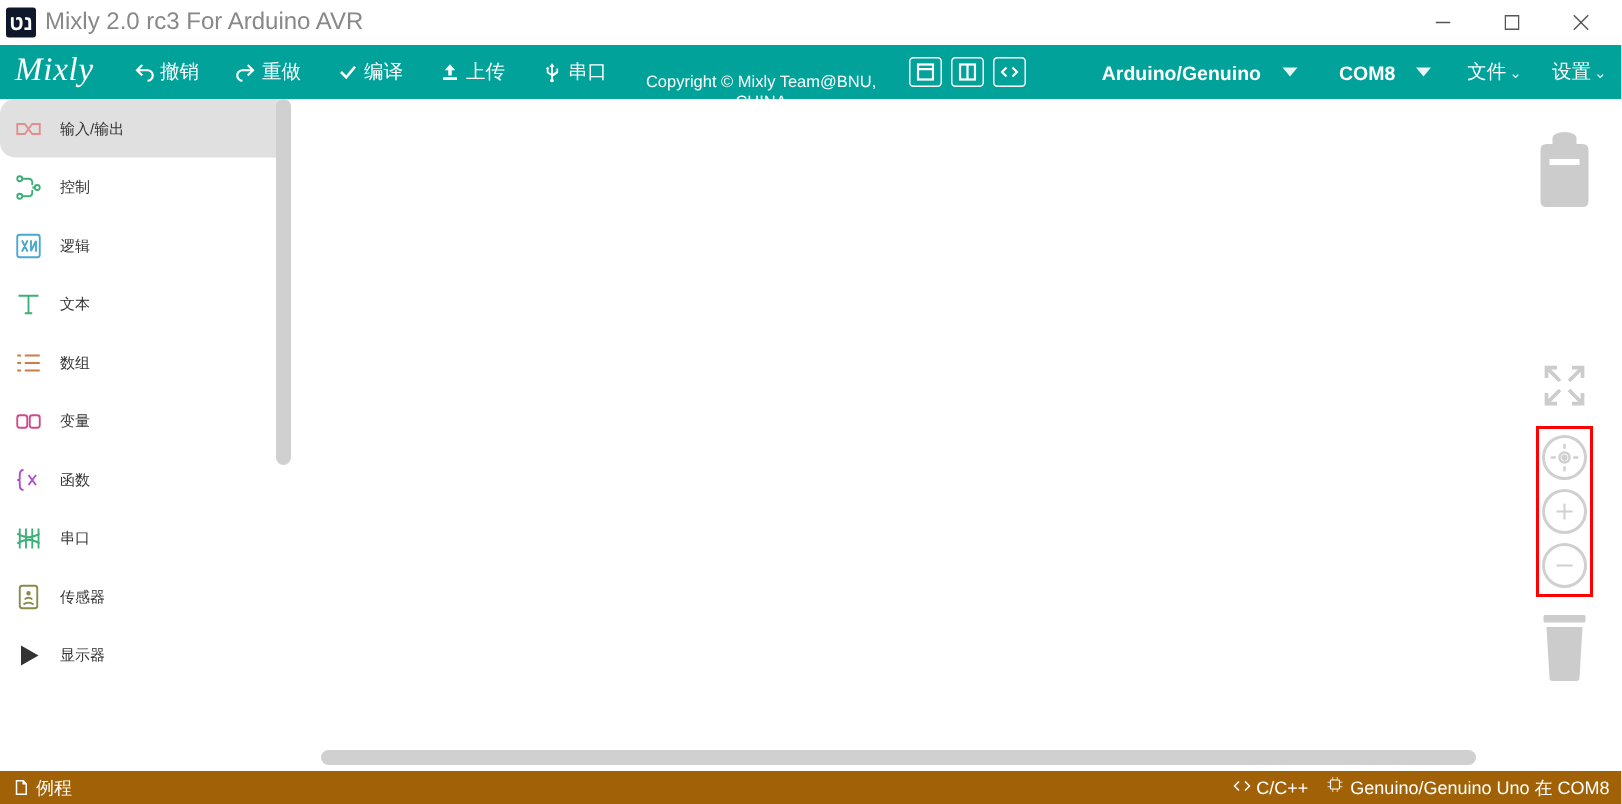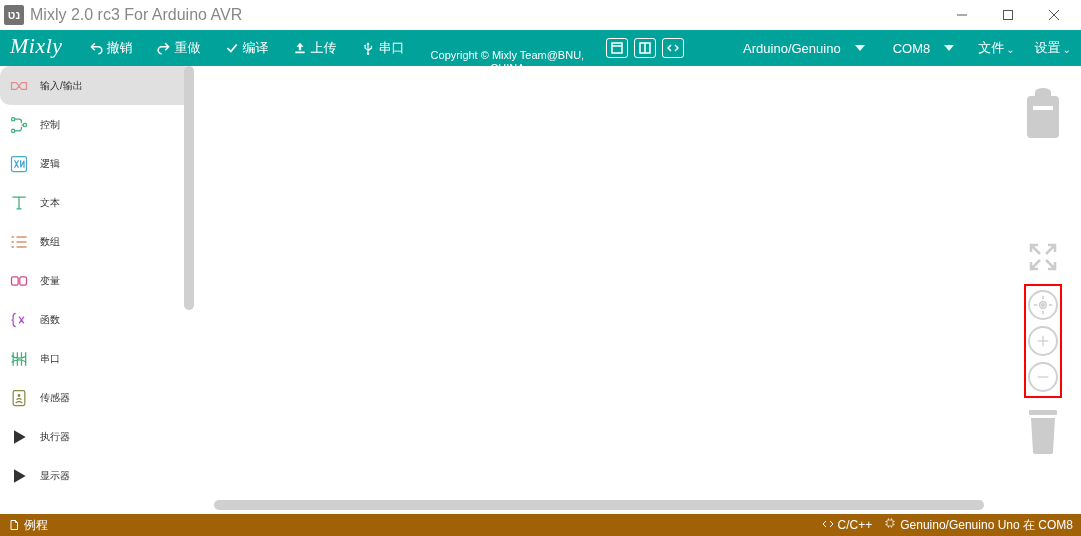--- a/index.html
+++ b/index.html
@@ -1,36 +1,36 @@
 <!DOCTYPE html>
 <html><head>
 <meta charset="utf-8">
 <style>
   * { box-sizing: border-box; margin: 0; padding: 0; font-family: "Microsoft YaHei", Arial, sans-serif; }
   html, body { width: 1081px; height: 536px; overflow: hidden; background: #fff; }
 
   
   .titlebar { height: 30px; background: #fff; display: flex; align-items: center; padding: 0 4px; border-bottom: 0; }
-  .titlebar .app-icon { width: 20px; height: 20px; background: #737373; border-radius: 2px; display: flex; align-items: center; justify-content: center; color: #fff; font-size: 11px; font-weight: bold; margin-right: 6px; }
+  .titlebar .app-icon { width: 20px; height: 20px; background: #0f172a; border-radius: 2px; display: flex; align-items: center; justify-content: center; color: #fff; font-size: 14px; font-weight: bold; margin-right: 6px; }
   .titlebar .title { color: #888; font-size: 16px; flex: 1; }
   .titlebar .win-controls { display: flex; }
   .titlebar .wc { width: 46px; height: 30px; display: flex; align-items: center; justify-content: center; color: #555; }
   .titlebar .wc svg { width: 10px; height: 10px; }
 
   
   .toolbar { height: 36px; background: #00a29a; display: flex; align-items: center; color: #fff; font-size: 13px; }
   .toolbar .logo { font-family: Georgia, "Times New Roman", serif; font-style: italic; font-size: 22px; font-weight: 500; padding: 0 14px 4px 10px; letter-spacing: 0.5px; }
   .toolbar .tbtn { display: flex; align-items: center; padding: 0 12px; height: 100%; gap: 4px; white-space: nowrap; }
   .toolbar .tbtn svg { width: 14px; height: 14px; flex-shrink: 0; }
   .toolbar .copyright { flex-shrink: 0; padding: 0 14px; font-size: 11px; text-align: center; line-height: 1.2; margin-top: 28px; }
   .toolbar .view-btns { display: flex; gap: 6px; padding: 0 8px; }
   .toolbar .view-btn { width: 22px; height: 20px; border: 1.5px solid #fff; border-radius: 3px; display: flex; align-items: center; justify-content: center; }
   .toolbar .view-btn svg { width: 12px; height: 12px; }
   .toolbar .spacer-flex { flex: 1; }
-  .toolbar .dropdown { display: flex; align-items: center; padding: 0 14px; height: 100%; gap: 14px; }
+  .toolbar .dropdown { display: flex; align-items: center; padding: 0 14px; height: 100%; gap: 14px; font-weight: bold; }
   .toolbar .dd-arrow { width: 0; height: 0; border-left: 5px solid transparent; border-right: 5px solid transparent; border-top: 6px solid #fff; opacity: 0.9; }
   .toolbar .menu { padding: 0 10px; display: flex; align-items: center; gap: 2px; }
   .toolbar .chev { font-size: 10px; opacity: 0.9; position: relative; top: 1px; }
 
   
   .body-area { display: flex; height: calc(536px - 30px - 36px - 22px); }
 
   
   .sidebar-wrap { width: 194px; display: flex; flex-direction: column; position: relative; }
   .sidebar { flex: 1; overflow: hidden; }
@@ -245,28 +245,20 @@
       </div>
       <div class="cat">
         <span class="ico">
             <svg viewBox="0 0 24 24" fill="none" stroke="#8a8a4a" stroke-width="1.5">
               <rect x="5" y="3" width="14" height="18" rx="2"></rect>
               <path d="M9 14 A4 4 0 0 1 15 14 M8 18 A6 6 0 0 1 16 18"></path>
               <circle cx="12" cy="9" r="1" fill="#8a8a4a"></circle>
             </svg>
           </span>
         <span>传感器</span>
-      </div>
-      <div class="cat">
-        <span class="ico">
-            <svg viewBox="0 0 24 24" fill="#333">
-              <path d="M6 4 L20 12 L6 20 Z"></path>
-            </svg>
-          </span>
-        <span>执行器</span>
       </div>
       <div class="cat">
         <span class="ico">
             <svg viewBox="0 0 24 24" fill="#333">
               <path d="M6 4 L20 12 L6 20 Z"></path>
             </svg>
           </span>
         <span>显示器</span>
       </div>
     </div>

